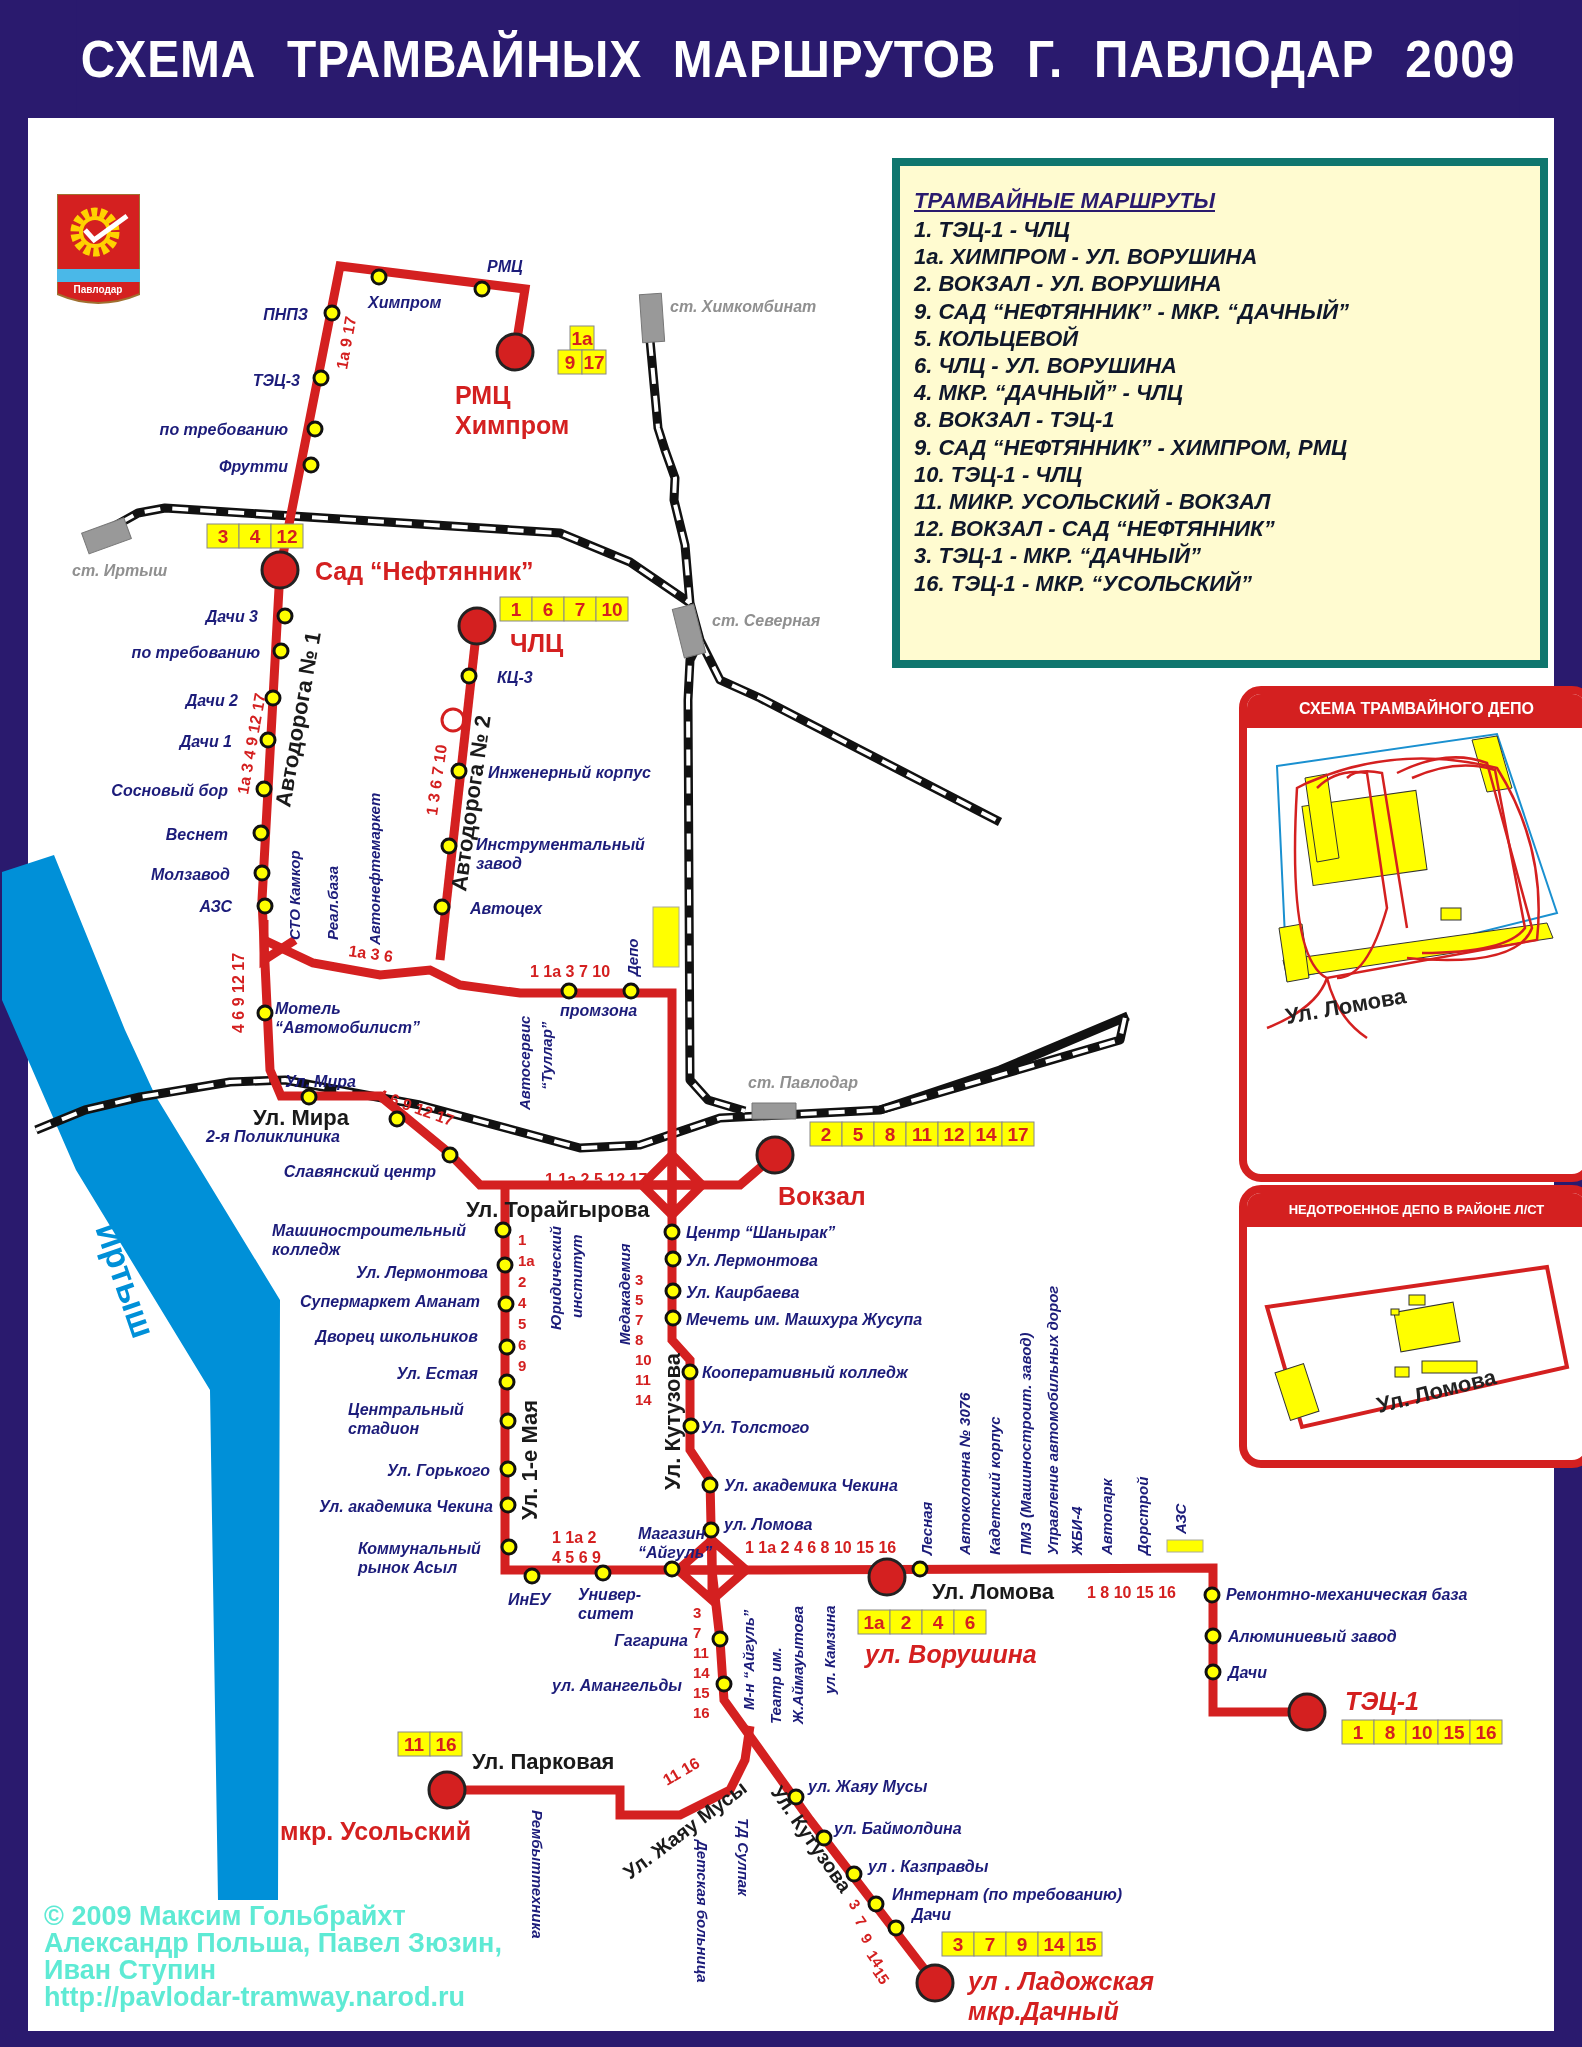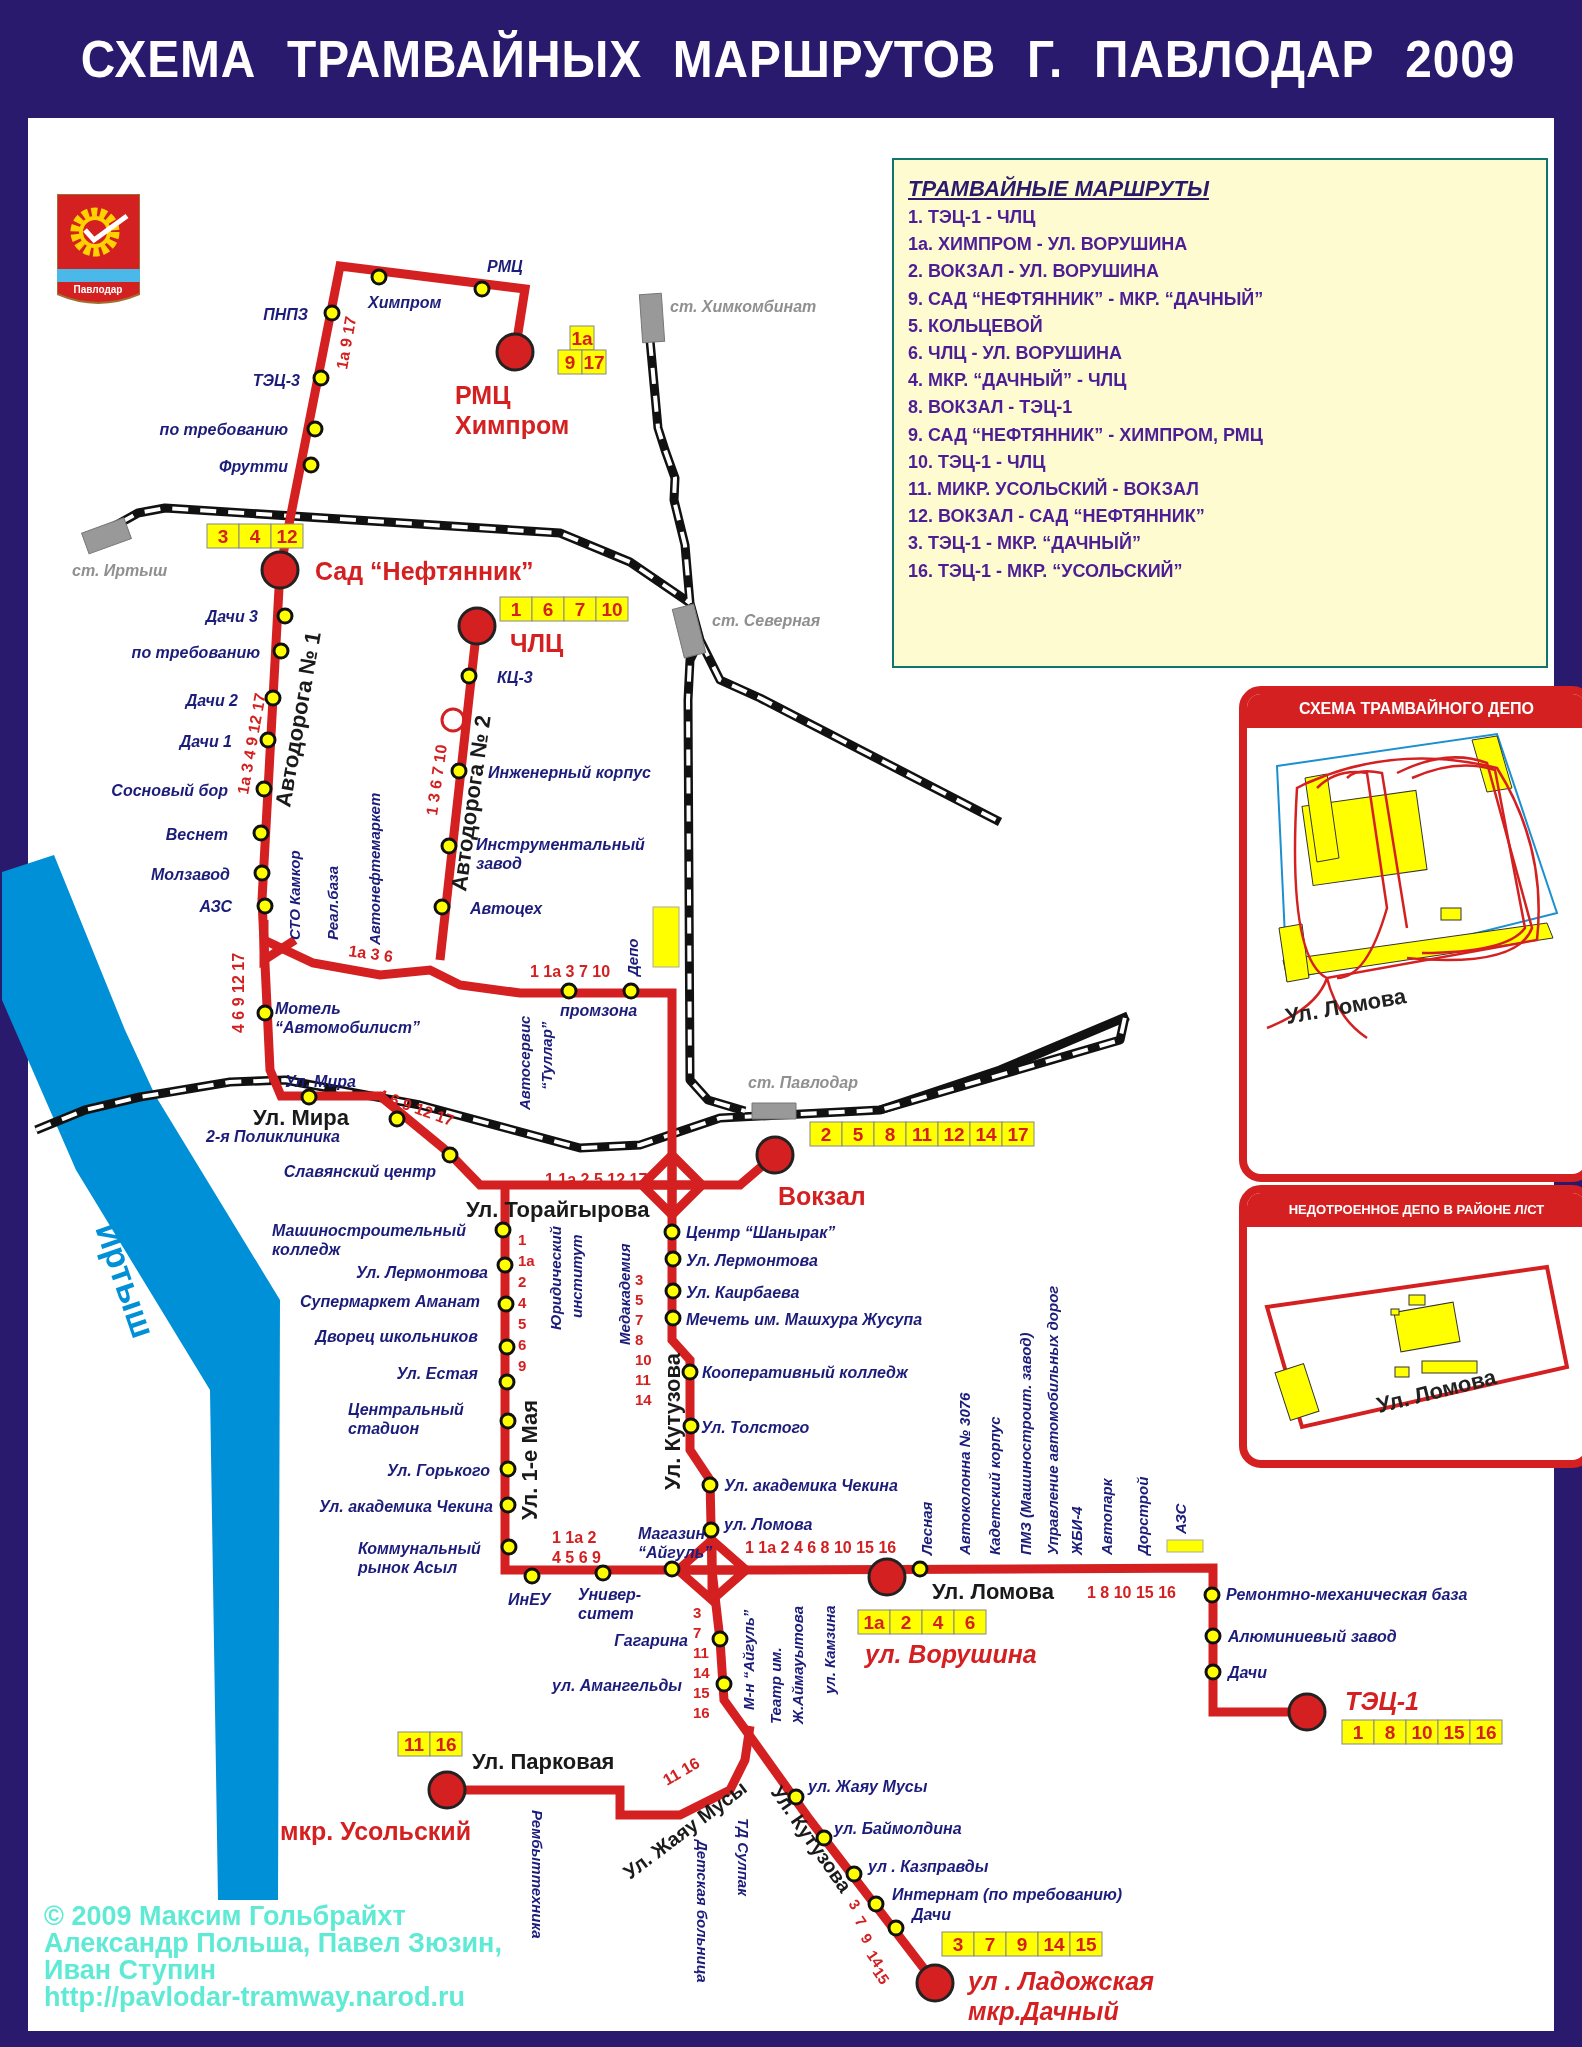--- a/index.html
+++ b/index.html
@@ -2,23 +2,23 @@
 <html><head>
 <meta charset="utf-8">
 <style>
   html,body{margin:0;padding:0;background:#2a1a6e;}
   body{width:1582px;height:2047px;position:relative;overflow:hidden;font-family:"Liberation Sans",sans-serif;}
   #frame{position:absolute;left:0;top:0;width:1582px;height:2047px;background:#2a1a6e;}
   #title{position:absolute;left:14px;top:0;width:1568px;height:118px;background:#2a1a6e;color:#fff;
     font-family:"Liberation Sans",sans-serif;font-weight:bold;font-size:52px;line-height:118px;text-align:center;letter-spacing:1px;word-spacing:18px;transform:scaleX(0.92);transform-origin:center;}
   #paper{position:absolute;left:28px;top:118px;width:1526px;height:1913px;background:#fff;}
   #map{position:absolute;left:0;top:0;}
-  .legend{position:absolute;left:892px;top:158px;width:656px;height:510px;background:#fffbd0;border:2px solid #0f766e;box-sizing:border-box;padding:16px 14px;}
+  .legend{position:absolute;left:892px;top:158px;width:656px;height:510px;background:#fffbd0;border:8px solid #0f766e;box-sizing:border-box;padding:22px 14px;}
   .legend h3{margin:0 0 2px 0;font-family:"Liberation Sans",sans-serif;font-style:italic;font-weight:bold;font-size:22px;color:#2a1a6e;text-decoration:underline;}
-  .legend .route{font-family:"Liberation Sans",sans-serif;font-weight:bold;font-size:18px;color:#4c1d95;line-height:27.2px;white-space:nowrap;}
+  .legend .route{font-family:"Liberation Sans",sans-serif;font-style:italic;font-weight:bold;font-size:22px;color:#0f172a;line-height:27.2px;white-space:nowrap;}
   .depot{position:absolute;border:8px solid #d42020;border-radius:22px;background:#fff;box-sizing:border-box;overflow:hidden;margin-left:46px;}
   .depot .hdr{background:#d42020;color:#fff;font-family:"Liberation Sans",sans-serif;font-weight:bold;text-align:center;}
   .credits{position:absolute;left:44px;top:1903px;font-family:"Liberation Sans",sans-serif;font-weight:bold;font-size:27px;color:#5eead4;line-height:27px;}
   .coat{position:absolute;left:57px;top:194px;width:83px;height:115px;}
 </style>
 </head>
 <body>
 
 <div id="frame"></div>
 <div id="title">СХЕМА ТРАМВАЙНЫХ МАРШРУТОВ Г. ПАВЛОДАР 2009</div>

